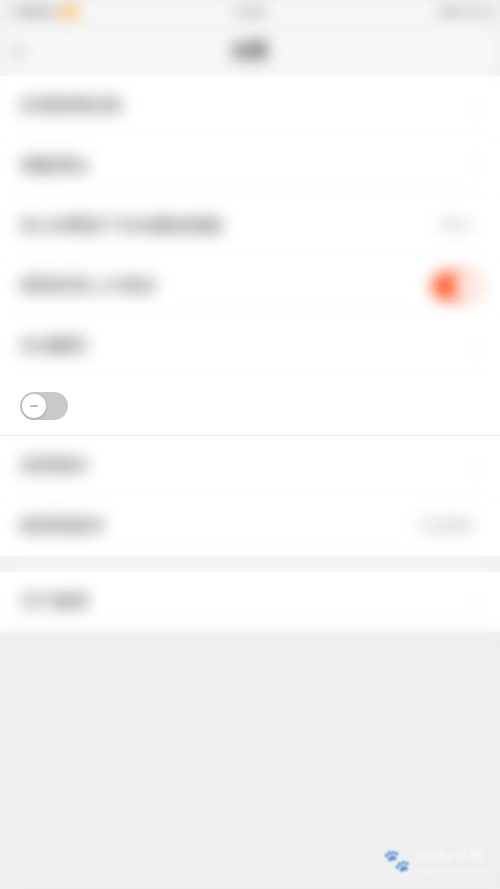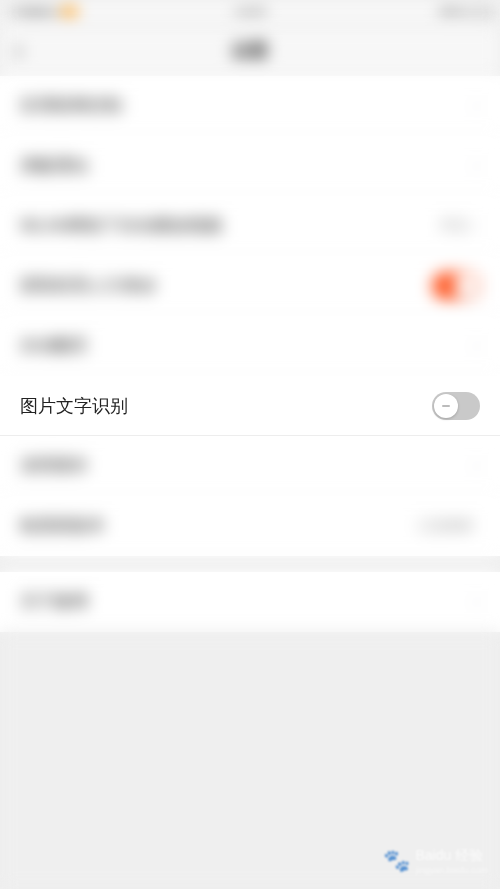--- a/index.html
+++ b/index.html
@@ -287,21 +287,20 @@
     </div>
 
     <div class="row blurred">
       <span class="row-label">自动翻页</span>
       <span class="row-right">
           <span class="chevron">›</span>
         </span>
     </div>
 
     <div class="focus-row">
-      <span class="row-label">图片文字识别</span>
       <div class="focus-toggle">
         <div class="toggle-knob">
             <span class="knob-mark"></span>
           </div>
       </div>
     </div>
 
     <div class="row blurred">
       <span class="row-label">清理缓存</span>
       <span class="row-right">

